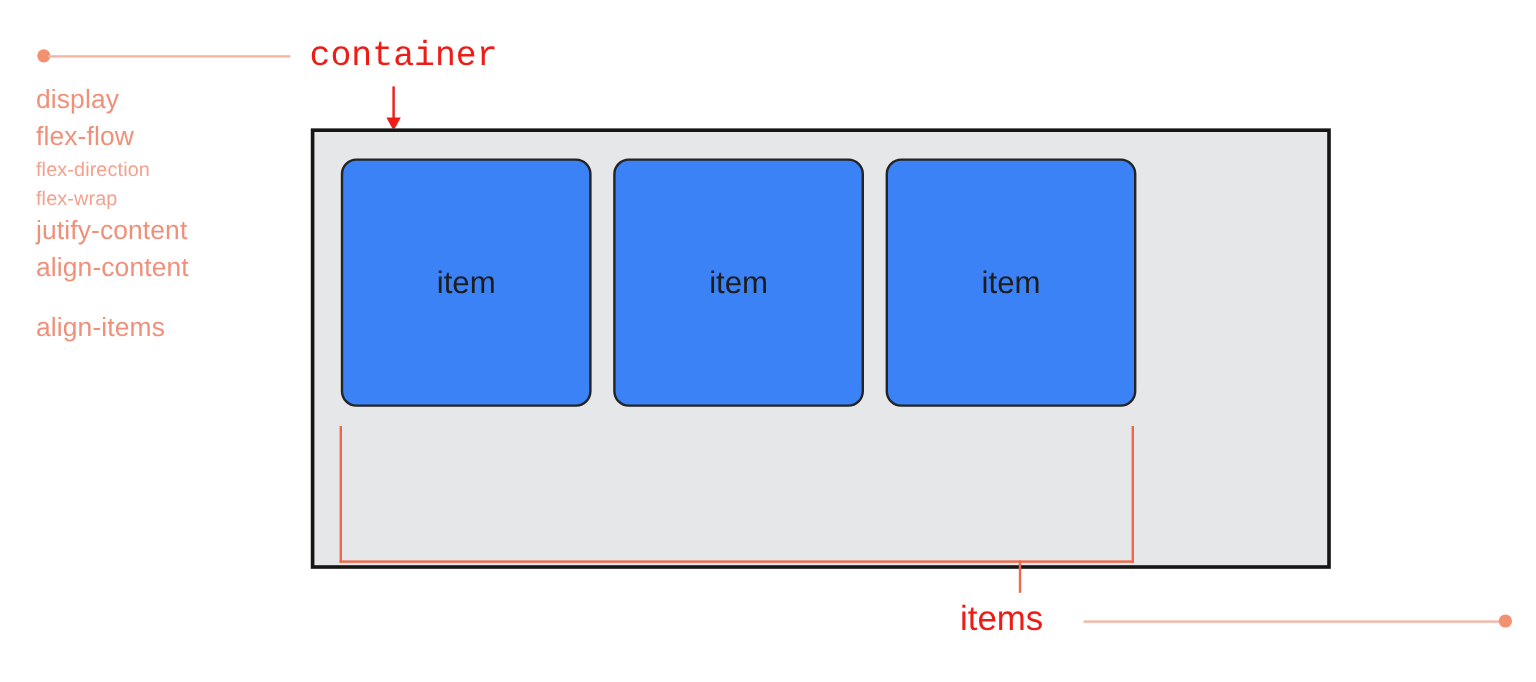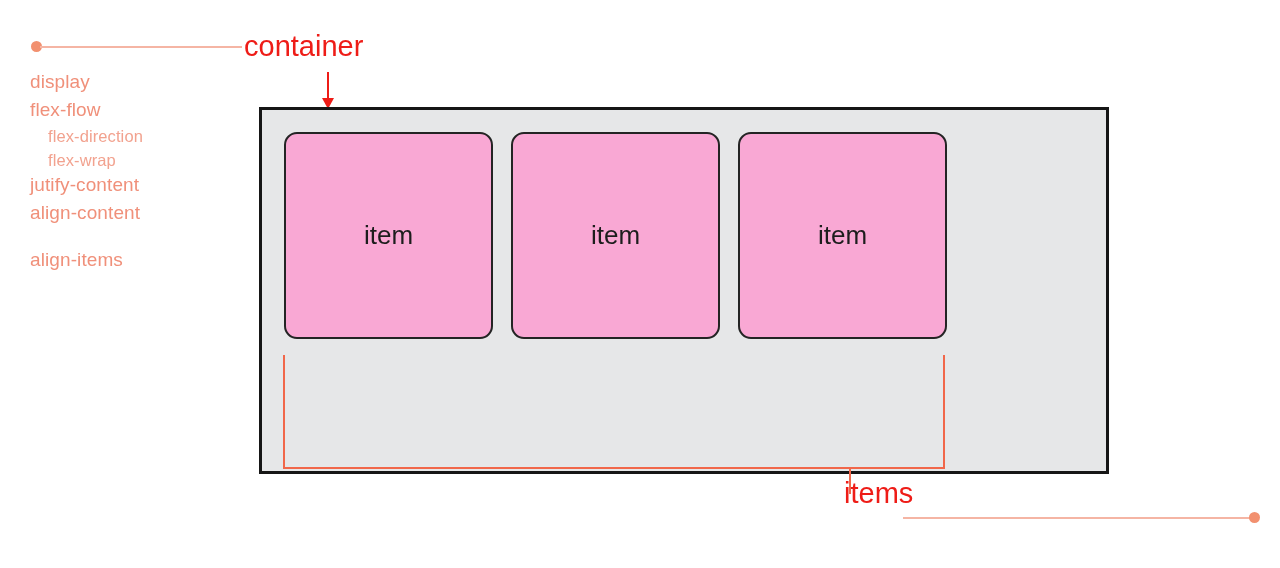--- a/index.html
+++ b/index.html
@@ -24,43 +24,43 @@
   .prop-list {
     position: absolute;
     line-height: 1.0;
     white-space: nowrap;
   }
   .prop-list.left  { left: 30px;  top: 72px; text-align: left; }
   .prop-list.right { right: 30px; top: 297px; text-align: left; }
 
   .prop {
     color: #f0907a;
-    font-size: 19px;
+    font-size: 22px;
     letter-spacing: 0.1px;
     margin-bottom: 9px;
   }
   .prop.sub {
     font-size: 16.5px;
     color: #f2a28f;
-    margin-left: 18px;
+    margin-left: 0;
     margin-bottom: 7px;
   }
   .prop-list.right .prop.sub { margin-left: 24px; }
   .prop:last-child { margin-bottom: 0; margin-top: 28px; }
 
   
   .callout {
     position: absolute;
     color: #ee1c17;
     font-size: 29px;
     line-height: 1;
     white-space: nowrap;
   }
-  .callout.container-label { left: 244px; top: 32px; }
-  .callout.items-label     { left: 800px; top: 479px; margin-left: 44px; }
+  .callout.container-label { left: 258px; top: 32px; font-family: Liberation Mono, monospace; }
+  .callout.items-label     { left: 800px; top: 502px; }
 
   
   .connector {
     position: absolute;
     height: 2px;
     background: #f5b5a4;
   }
   .connector.top-left  { left: 40px;  top: 46px;  width: 202px; }
   .connector.bottom-right { left: 903px; top: 517px; width: 352px; }
 
@@ -104,21 +104,21 @@
     background: #e6e7e8;
     box-sizing: content-box;
     display: flex;
     flex-direction: row;
     align-items: flex-start;
     padding: 22px;
   }
   .flex-item {
     width: 209px;
     height: 207px;
-    background: #f9a8d4;
+    background: #3b82f6;
     border: 2px solid #242424;
     border-radius: 13px;
     box-sizing: border-box;
     display: flex;
     align-items: center;
     justify-content: center;
     margin-right: 18px;
   }
   .flex-item-label {
     font-size: 26px;

